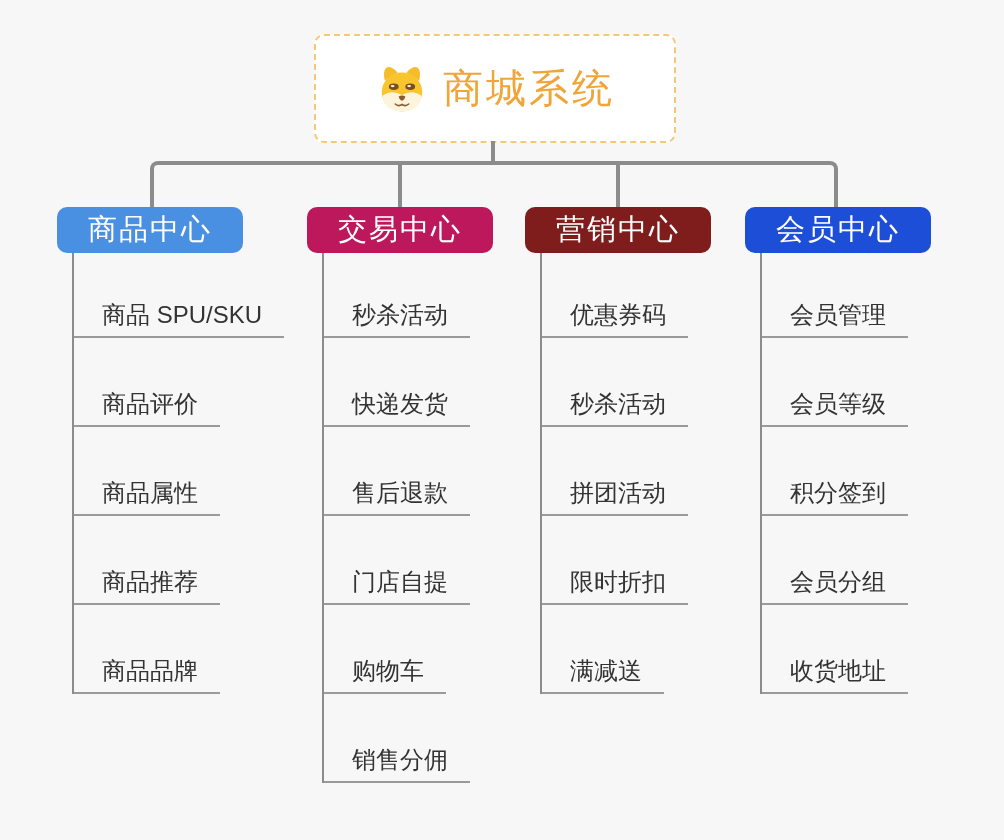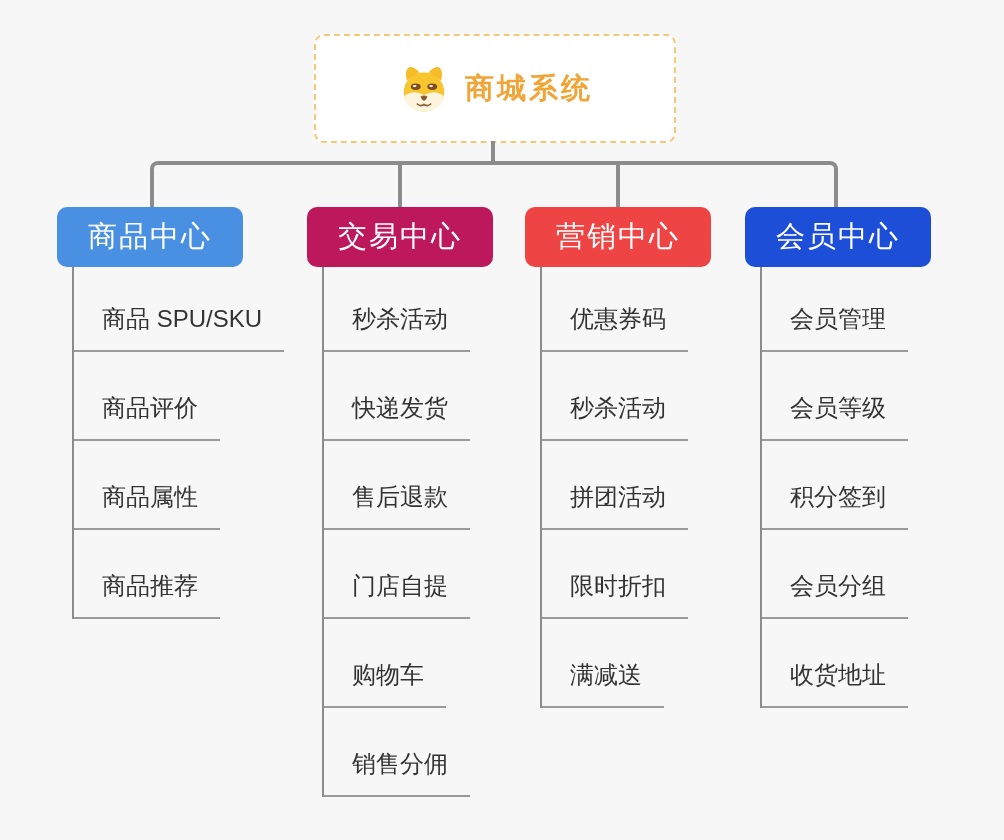--- a/index.html
+++ b/index.html
@@ -24,23 +24,23 @@
     background: #ffffff;
     border: 2px dashed var(--root-border, #f5c878);
     border-radius: 10px;
     display: flex;
     align-items: center;
     justify-content: center;
     gap: 14px;
   }
   .root-title {
     color: var(--root-text, #f0a538);
-    font-size: 29px;
+    font-size: 40px;
     letter-spacing: 3px;
-    font-weight: 700;
+    font-weight: 400;
     white-space: nowrap;
   }
   .root-icon { width: 54px; height: 50px; flex: 0 0 auto; }
 
   
   .stem-root {
     position: absolute;
     left: 491px; top: 141px;
     width: 4px; height: 24px;
     background: var(--connector, #8c8c8c);
@@ -63,42 +63,42 @@
   .stem-mid.m2 { left: 398px; }
   .stem-mid.m3 { left: 616px; }
 
   
   .branch {
     position: absolute;
     top: 207px;
     width: 230px;
   }
   .branch-header {
-    width: 186px; height: 60px;
+    width: 186px; height: 46px;
     border-radius: 10px;
     display: flex;
     align-items: center;
     justify-content: center;
     color: #ffffff;
     font-size: 29px;
     letter-spacing: 2px;
     white-space: nowrap;
   }
   .leaves {
     margin-left: 15px;
     border-left: 2px solid var(--connector, #8c8c8c);
     width: max-content;
   }
   .leaf {
     display: flex;
     align-items: flex-end;
     height: 89px;
     width: max-content;
     min-width: 104px;
-    padding: 0 22px 19px 28px;
+    padding: 0 22px 9px 28px;
     border-bottom: 2px solid var(--leaf-line, #9a9a9a);
     font-size: 24px;
     color: var(--leaf-text, #333333);
     white-space: nowrap;
     line-height: 1.05;
   }
   .leaf:first-child { height: 85px; }
 </style>
 </head>
 <body>
@@ -133,35 +133,36 @@
   <div class="stem-mid m3"></div>
 
   <div id="branches">
       <div class="branch" style="left: 57px;">
         <div class="branch-header" style="background: rgb(74, 144, 226);">商品中心</div>
         <div class="leaves">
           <div class="leaf">商品 SPU/SKU</div>
           <div class="leaf">商品评价</div>
           <div class="leaf">商品属性</div>
           <div class="leaf">商品推荐</div>
+          <div class="leaf">商品品牌</div>
         </div>
       </div>
       <div class="branch" style="left: 307px;">
         <div class="branch-header" style="background: #be185d;">交易中心</div>
         <div class="leaves">
           <div class="leaf">秒杀活动</div>
           <div class="leaf">快递发货</div>
           <div class="leaf">售后退款</div>
           <div class="leaf">门店自提</div>
           <div class="leaf">购物车</div>
           <div class="leaf">销售分佣</div>
         </div>
       </div>
       <div class="branch" style="left: 525px;">
-        <div class="branch-header" style="background: #ef4444;">营销中心</div>
+        <div class="branch-header" style="background: #7f1d1d;">营销中心</div>
         <div class="leaves">
           <div class="leaf">优惠券码</div>
           <div class="leaf">秒杀活动</div>
           <div class="leaf">拼团活动</div>
           <div class="leaf">限时折扣</div>
           <div class="leaf">满减送</div>
         </div>
       </div>
       <div class="branch" style="left: 745px;">
         <div class="branch-header" style="background: #1d4ed8;">会员中心</div>

